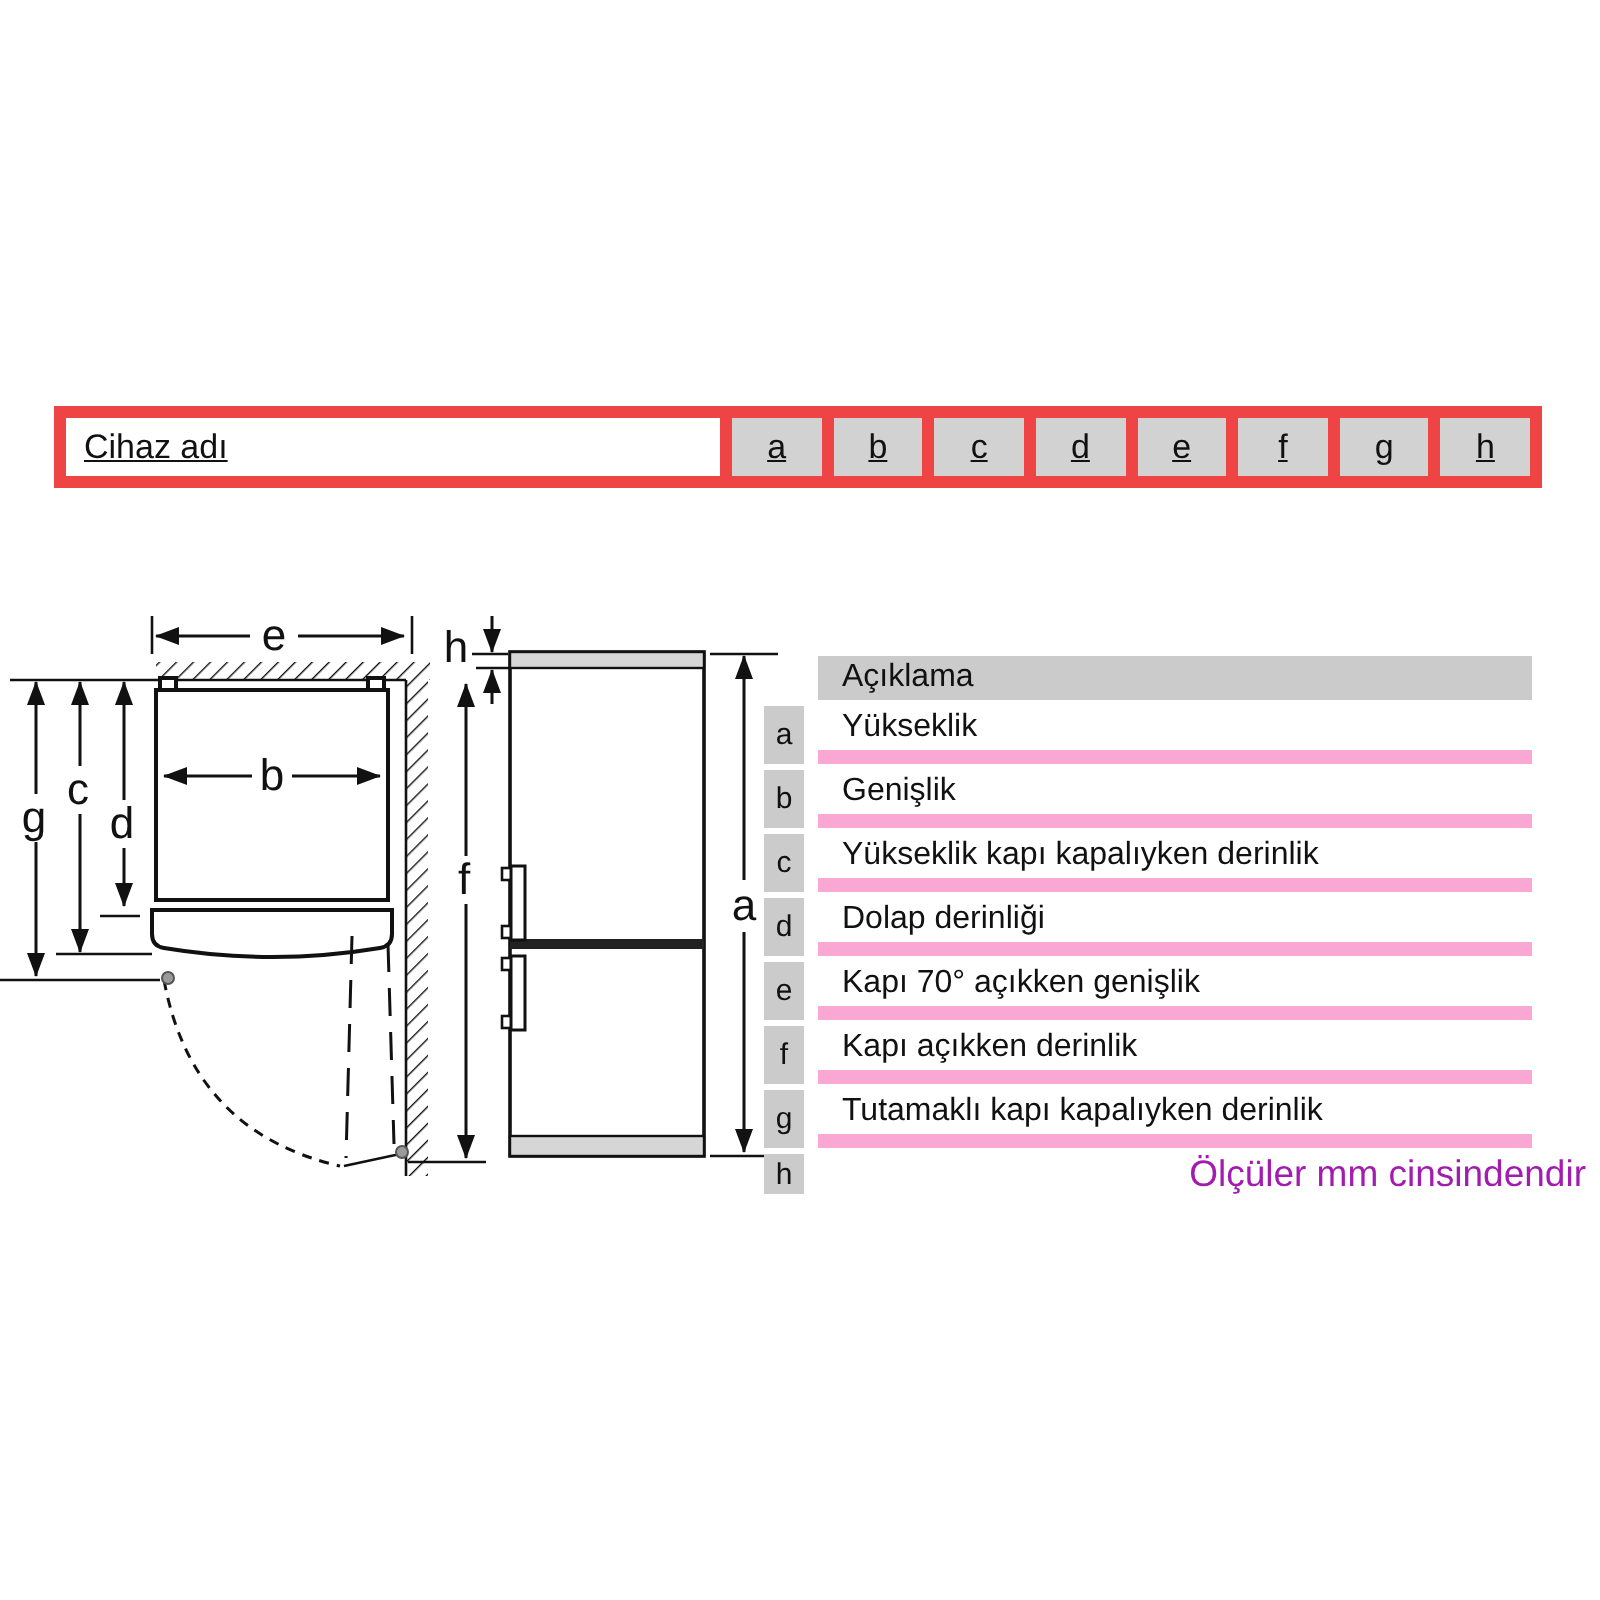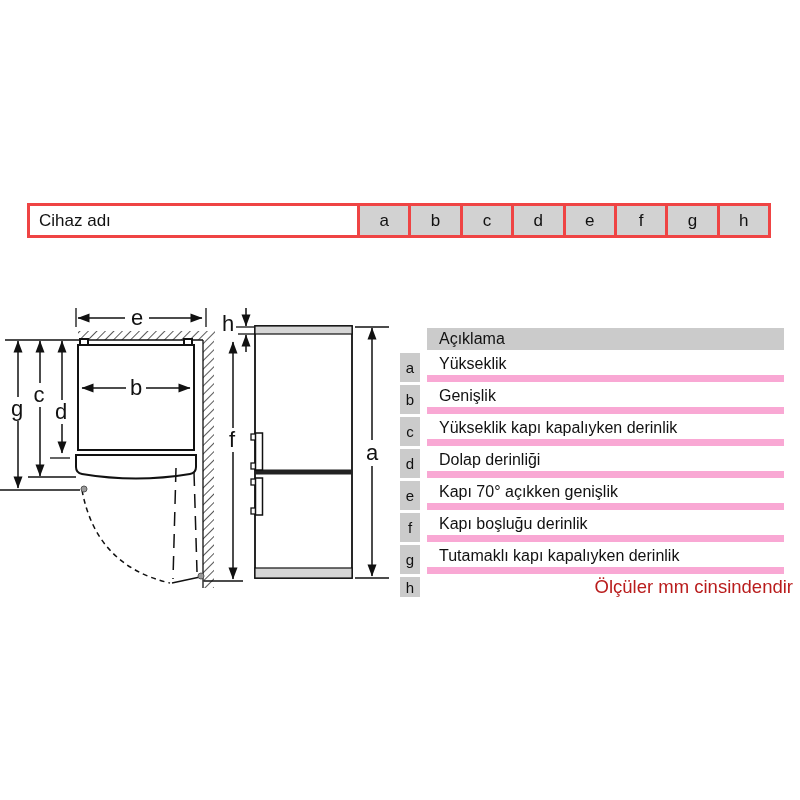--- a/index.html
+++ b/index.html
@@ -8,46 +8,46 @@
     font-family:"Liberation Sans","DejaVu Sans",sans-serif;color:#1a1a1a;
   }
 
   
   .spec-table{
     position:absolute;left:27px;top:203px;width:744px;
     border-collapse:collapse;table-layout:fixed;
     font-size:17px;color:#111;
   }
   .spec-table th,.spec-table td{
-    border:3px solid #ef4444;height:29px;padding:0;text-align:center;
-    font-weight:normal;overflow:hidden;white-space:nowrap;
+    border:6px solid #ef4444;height:29px;padding:0;text-align:center;
+    font-weight:normal;overflow:hidden;white-space:nowrap;text-decoration:underline;
   }
   .spec-table{border:2px solid #222;}
   .spec-table .name-col{width:318px;text-align:left;padding-left:9px;}
   .spec-table thead .dim-col{background:#d2d2d2;}
 
   
-  .legend{position:absolute;left:400px;top:328px;width:384px;font-size:16px;color:#111;}
+  .legend{position:absolute;left:382px;top:328px;width:384px;font-size:16px;color:#111;}
   .legend-row{display:flex;margin-bottom:3px;}
   .legend-key{
     width:20px;min-height:20px;background:#cbcbcb;
     display:flex;align-items:center;justify-content:center;font-size:15px;
   }
   .legend-header .legend-key{background:transparent;}
   .legend-desc{
     flex:1;margin-left:7px;padding:1px 0 2px 12px;
     border-bottom:7px solid #f9a8d4;line-height:19px;
   }
   .legend-header .legend-desc{background:#cbcbcb;border-bottom:none;}
   .legend-row-h .legend-desc{border-bottom:none;max-width:250px;}
 
   
   .footer-note{
     position:absolute;left:400px;top:576px;width:393px;
-    text-align:right;font-size:18.5px;color:#b91c1c;
+    text-align:right;font-size:18.5px;color:#a21caf;
   }
 
   
   .diagram{position:absolute;left:0;top:300px;}
   .diagram text{
     font-family:"Liberation Sans","DejaVu Sans",sans-serif;
     font-size:22px;fill:#111;
   }
   .dimline{stroke:#111;stroke-width:1.5;fill:none;}
   .thinline{stroke:#111;stroke-width:1.3;fill:none;}
@@ -204,21 +204,21 @@
     <div class="legend-row">
       <div class="legend-key">d</div>
       <div class="legend-desc">Dolap derinliği</div>
     </div>
     <div class="legend-row">
       <div class="legend-key">e</div>
       <div class="legend-desc">Kapı 70° açıkken genişlik</div>
     </div>
     <div class="legend-row">
       <div class="legend-key">f</div>
-      <div class="legend-desc">Kapı boşluğu derinlik</div>
+      <div class="legend-desc">Kapı açıkken derinlik</div>
     </div>
     <div class="legend-row">
       <div class="legend-key">g</div>
       <div class="legend-desc">Tutamaklı kapı kapalıyken derinlik</div>
     </div>
     <div class="legend-row legend-row-h">
       <div class="legend-key">h</div>
     </div>
   </div>
 

